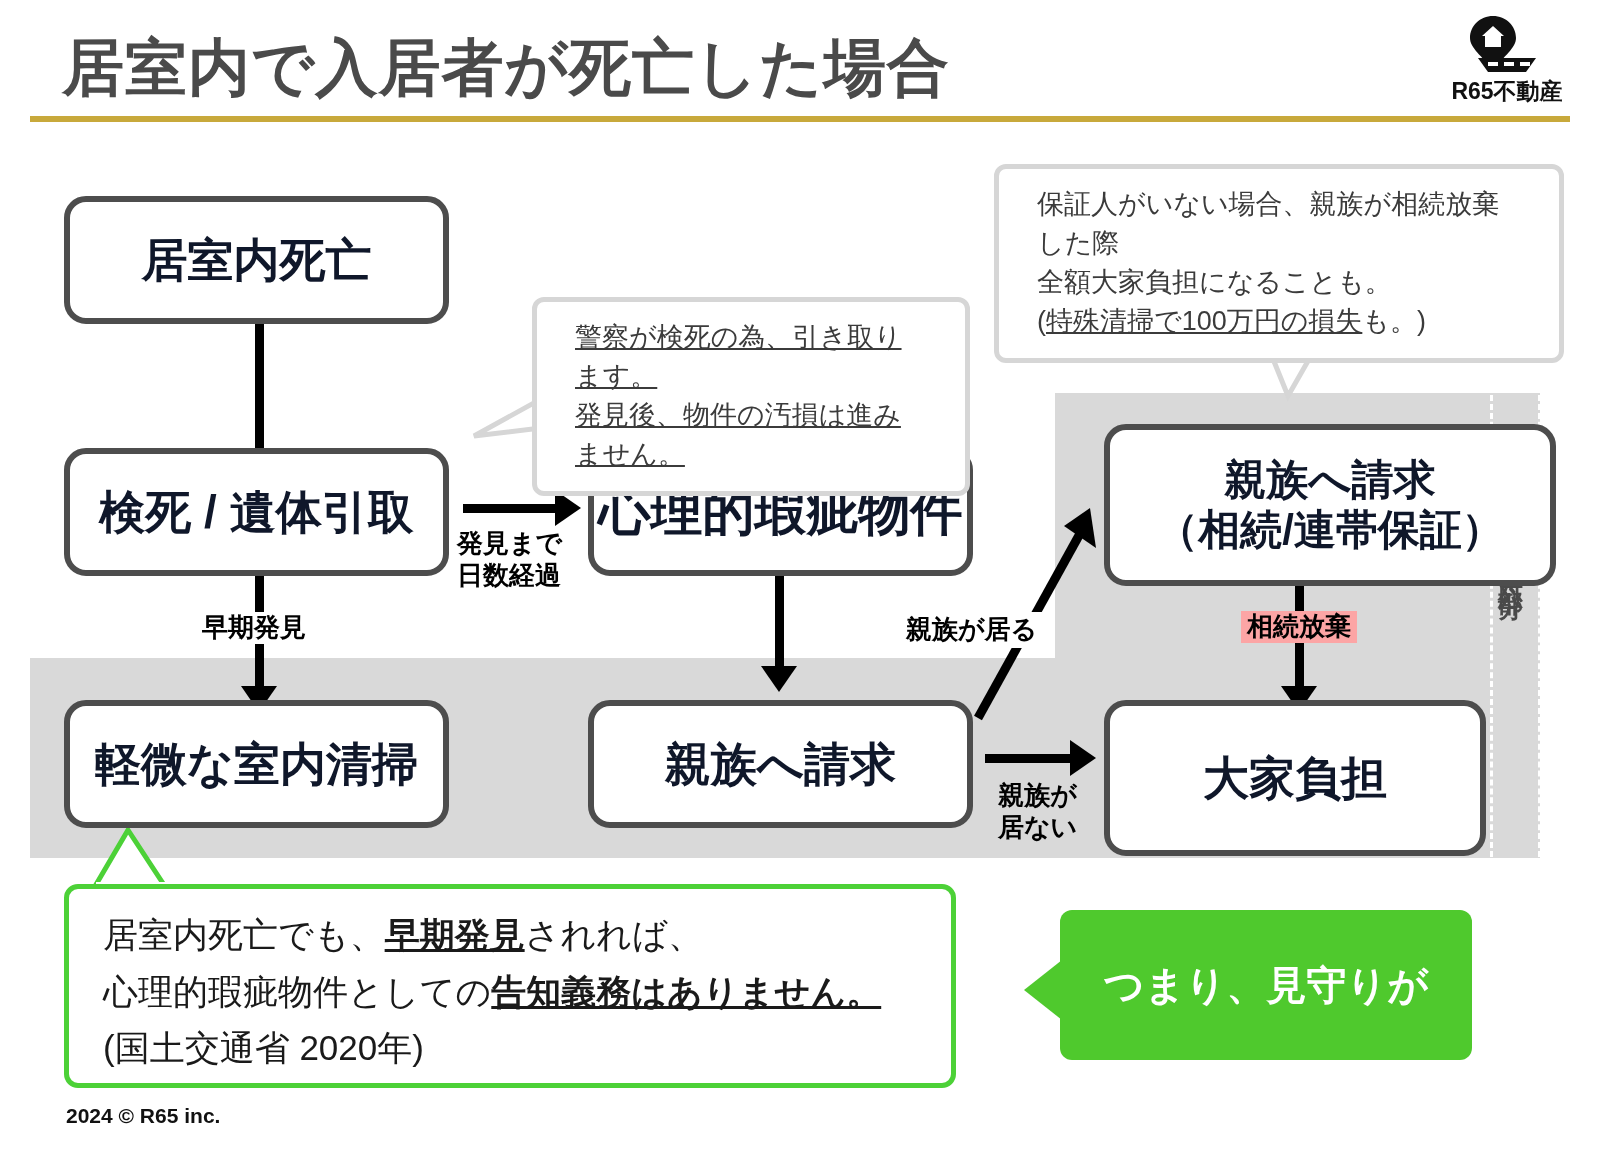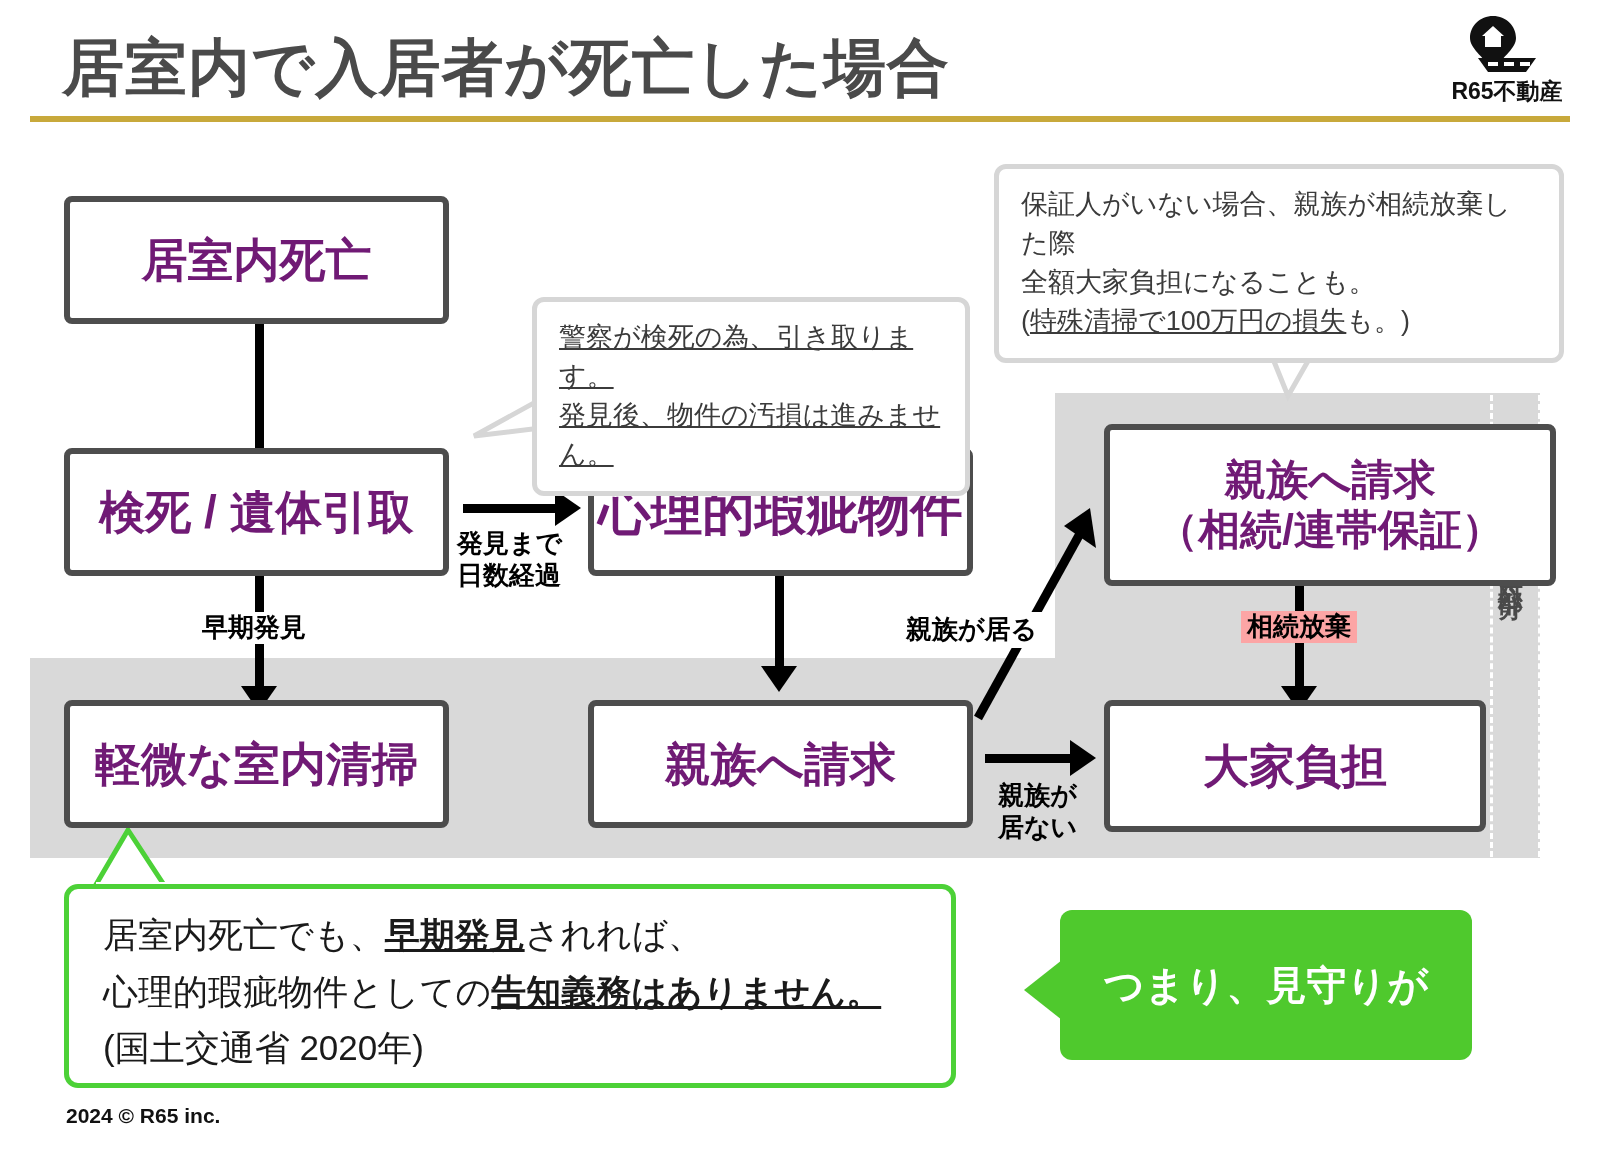--- a/index.html
+++ b/index.html
@@ -85,26 +85,26 @@
     letter-spacing: 7px;
     line-height: 1;
   }
 
   
   .node {
     position: absolute;
     box-sizing: border-box;
     background: #ffffff;
     border: 6px solid #4d4d4d;
-    border-radius: 8px;
+    border-radius: 22px;
     display: flex;
     flex-direction: column;
     align-items: center;
     justify-content: center;
-    color: #701a75;
+    color: #0f172a;
     font-weight: bold;
     text-align: right;
     line-height: 1.18;
   }
   .node .l1, .node .l2 { display: block; white-space: nowrap; }
 
   
   .arrow-v {
     position: absolute;
     background: #000000;
@@ -149,21 +149,21 @@
   
   .callout {
     position: absolute;
     box-sizing: border-box;
     background: #ffffff;
     border: 5px solid #d6d6d6;
     border-radius: 12px;
     color: #3b3b3b;
     font-size: 27px;
     line-height: 1.45;
-    padding: 16px 22px;
+    padding: 16px 38px;
   }
   .callout .u { text-decoration: underline; }
 
   .tail-svg { position: absolute; }
 
   
   .note-green {
     position: absolute;
     box-sizing: border-box;
     background: #ffffff;
@@ -290,21 +290,21 @@
 
   <div class="node" style="left:588px; top:700px; width:385px; height:128px; font-size:46px;">
     <span class="l1">親族へ請求</span>
   </div>
 
   <div class="node" style="left:1104px; top:424px; width:452px; height:162px; font-size:42px;">
     <span class="l1">親族へ請求</span>
     <span class="l2">（相続/連帯保証）</span>
   </div>
 
-  <div class="node" style="left:1104px; top:700px; width:382px; height:132px; font-size:46px;">
+  <div class="node" style="left:1104px; top:700px; width:382px; height:156px; font-size:46px;">
     <span class="l1">大家負担</span>
   </div>
 
   <svg class="tail-svg" style="left:470px; top:370px; width:130px; height:70px;" viewBox="0 0 130 70">
     <polygon points="120,2 120,52 4,66" fill="#ffffff" stroke="#d6d6d6" stroke-width="5"></polygon>
     <rect x="100" y="0" width="30" height="54" fill="#ffffff"></rect>
   </svg>
   <div class="callout" style="left:532px; top:297px; width:438px;text-decoration:underline;">
     <div>警察が検死の為、引き取ります。</div>
     <div>発見後、物件の汚損は進みません。</div>

